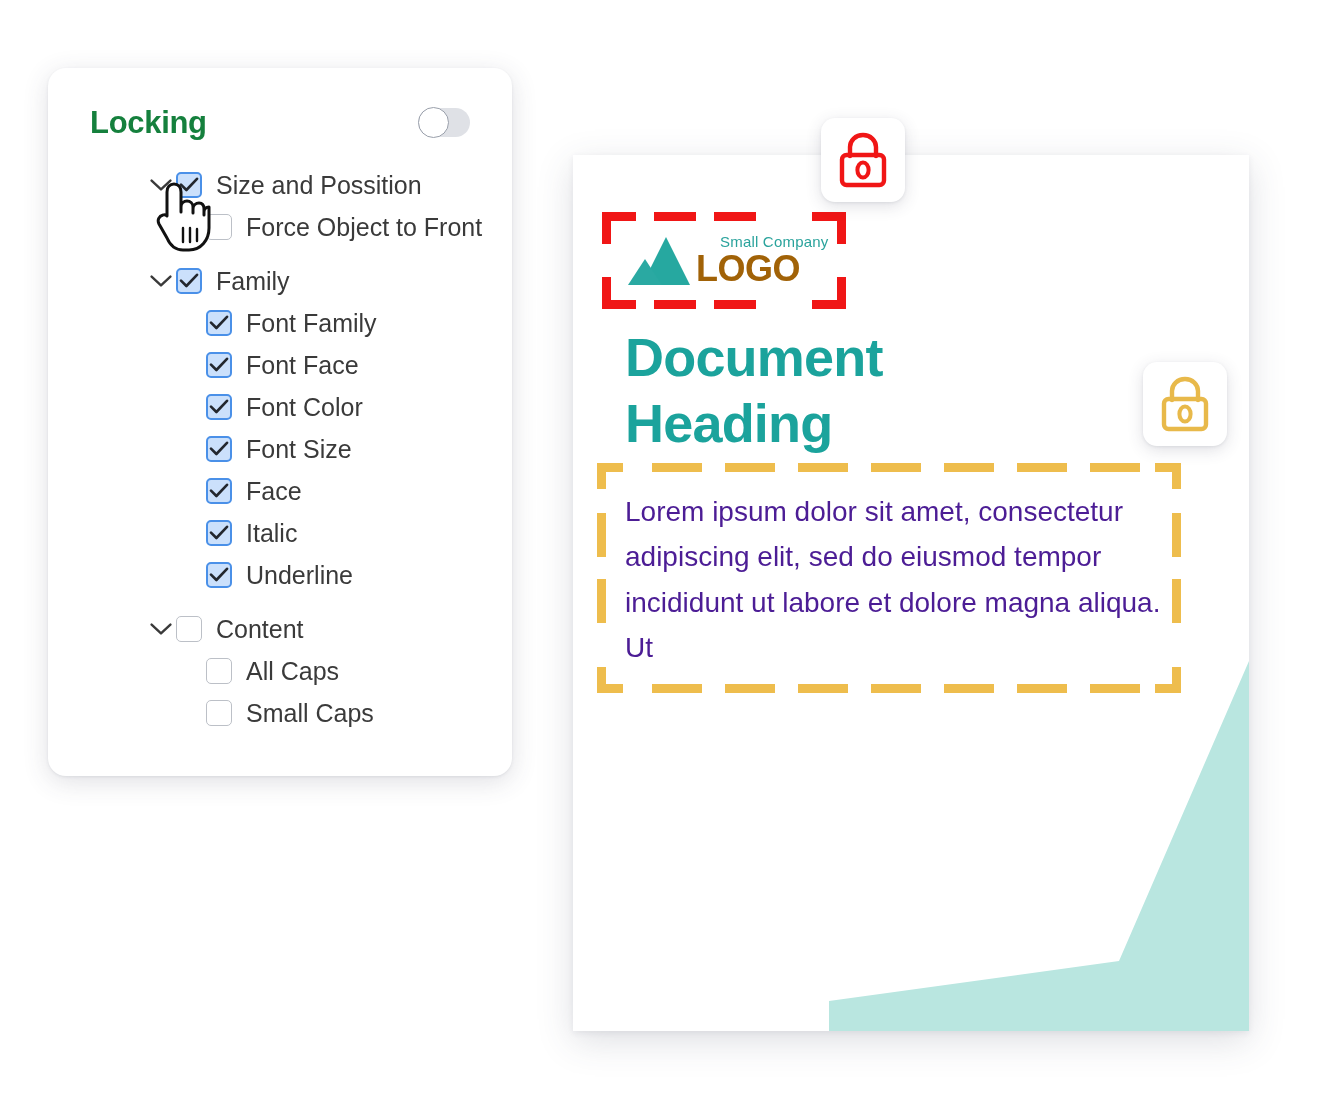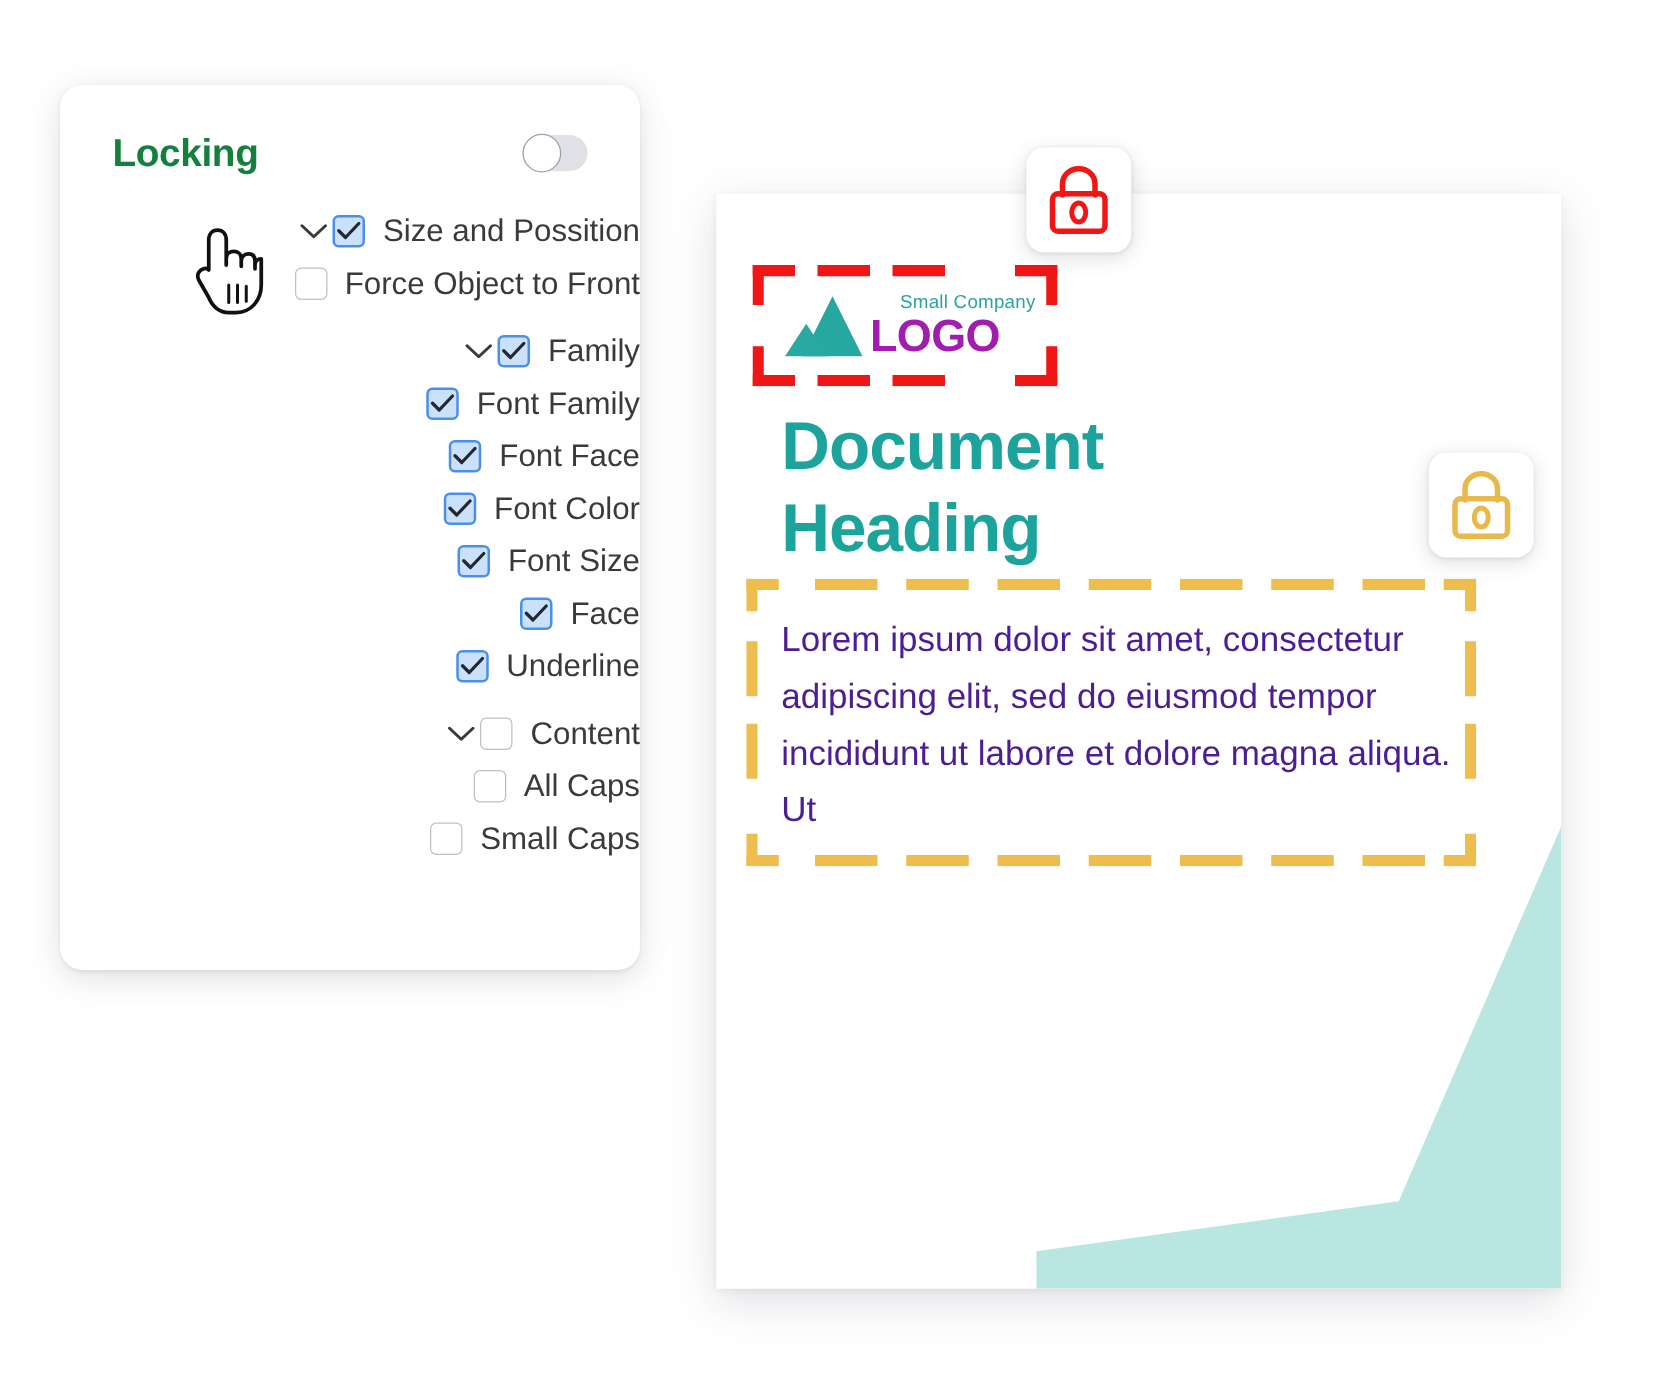--- a/index.html
+++ b/index.html
@@ -71,21 +71,20 @@
     position: absolute;
     left: 0;
     top: 96px;
     right: 0;
   }
   .tree-row {
     display: flex;
     align-items: center;
     height: 42px;
     position: relative;
-    justify-content: flex-end;
   }
   .tree-row.group { margin-top: 12px; }
   .tree-row.group.first { margin-top: 0; }
   .chev {
     width: 30px;
     margin-left: 98px;
     display: flex;
     align-items: center;
     justify-content: center;
     flex: none;
@@ -181,21 +180,21 @@
   .logo-company {
     font-size: 15px;
     color: #2aa39c;
     letter-spacing: 0.2px;
     margin-left: 24px;
     margin-bottom: 2px;
   }
   .logo-word {
     font-size: 36px;
     font-weight: bold;
-    color: #a21caf;
+    color: #a16207;
     letter-spacing: -0.5px;
   }
 
   .doc-heading {
     position: absolute;
     left: 52px;
     top: 170px;
     width: 400px;
     font-size: 54px;
     font-weight: bold;
@@ -335,20 +334,29 @@
     <div class="tree-row indent-child">
       <span class="chev spacer"></span>
       <span class="cbox checked">
         <svg width="20" height="16" viewBox="0 0 20 16">
             <path d="M2 7.6 L7.4 13 L18 1.8" fill="none" stroke="#23272e" stroke-width="2.6" stroke-linecap="round" stroke-linejoin="round"></path>
           </svg>
       </span>
       <span class="tree-label">Face</span>
     </div>
 
+    <div class="tree-row indent-child">
+      <span class="chev spacer"></span>
+      <span class="cbox checked">
+        <svg width="20" height="16" viewBox="0 0 20 16">
+            <path d="M2 7.6 L7.4 13 L18 1.8" fill="none" stroke="#23272e" stroke-width="2.6" stroke-linecap="round" stroke-linejoin="round"></path>
+          </svg>
+      </span>
+      <span class="tree-label">Italic</span>
+    </div>
 
     <div class="tree-row indent-child">
       <span class="chev spacer"></span>
       <span class="cbox checked">
         <svg width="20" height="16" viewBox="0 0 20 16">
             <path d="M2 7.6 L7.4 13 L18 1.8" fill="none" stroke="#23272e" stroke-width="2.6" stroke-linecap="round" stroke-linejoin="round"></path>
           </svg>
       </span>
       <span class="tree-label">Underline</span>
     </div>

